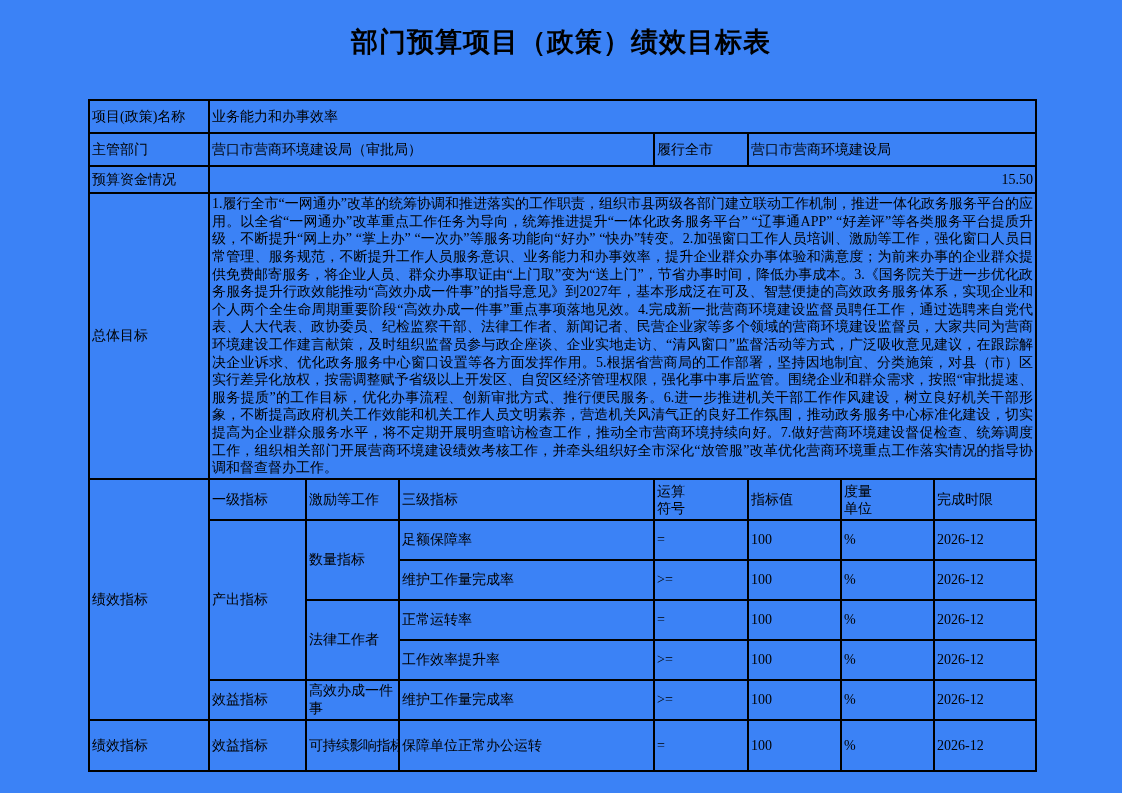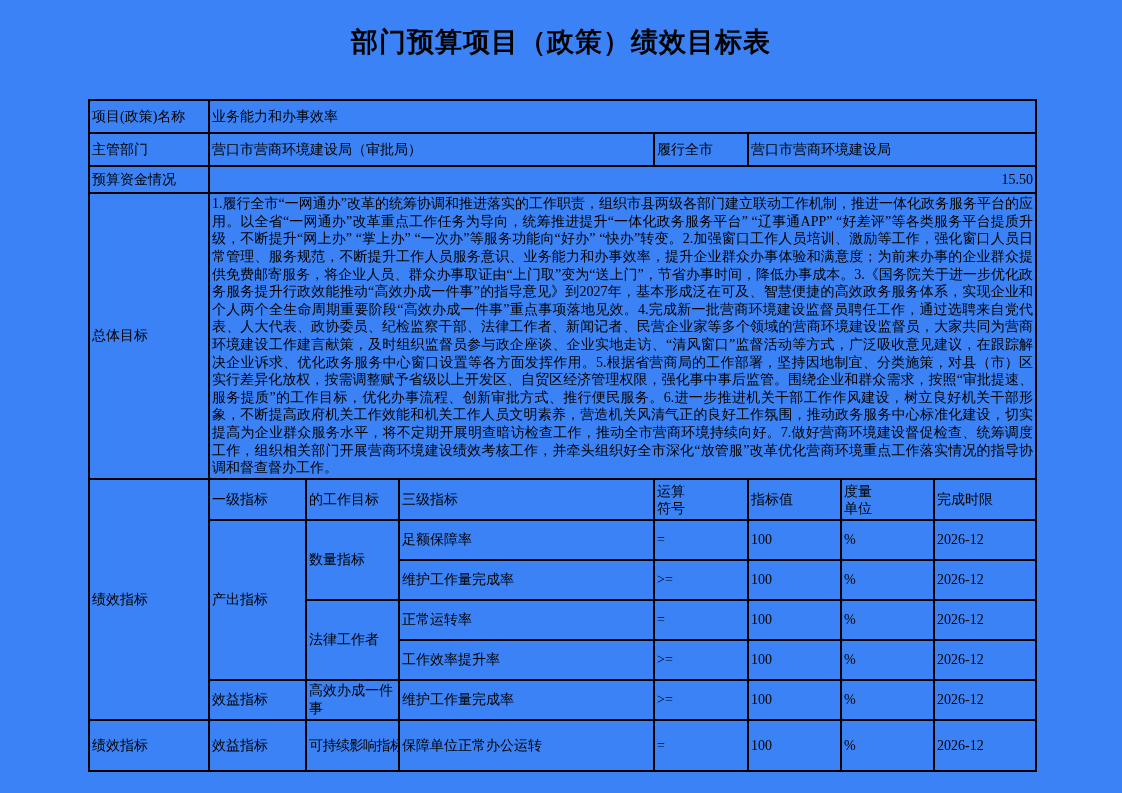--- a/index.html
+++ b/index.html
@@ -108,21 +108,21 @@
     </tr>
 
     <tr class="r-goal">
       <td>总体目标</td>
       <td colspan="7" class="goal-text">1.履行全市“一网通办”改革的统筹协调和推进落实的工作职责，组织市县两级各部门建立联动工作机制，推进一体化政务服务平台的应用。以全省“一网通办”改革重点工作任务为导向，统筹推进提升“一体化政务服务平台” “辽事通APP” “好差评”等各类服务平台提质升级，不断提升“网上办” “掌上办” “一次办”等服务功能向“好办” “快办”转变。2.加强窗口工作人员培训、激励等工作，强化窗口人员日常管理、服务规范，不断提升工作人员服务意识、业务能力和办事效率，提升企业群众办事体验和满意度；为前来办事的企业群众提供免费邮寄服务，将企业人员、群众办事取证由“上门取”变为“送上门”，节省办事时间，降低办事成本。3.《国务院关于进一步优化政务服务提升行政效能推动“高效办成一件事”的指导意见》到2027年，基本形成泛在可及、智慧便捷的高效政务服务体系，实现企业和个人两个全生命周期重要阶段“高效办成一件事”重点事项落地见效。4.完成新一批营商环境建设监督员聘任工作，通过选聘来自党代表、人大代表、政协委员、纪检监察干部、法律工作者、新闻记者、民营企业家等多个领域的营商环境建设监督员，大家共同为营商环境建设工作建言献策，及时组织监督员参与政企座谈、企业实地走访、“清风窗口”监督活动等方式，广泛吸收意见建议，在跟踪解决企业诉求、优化政务服务中心窗口设置等各方面发挥作用。5.根据省营商局的工作部署，坚持因地制宜、分类施策，对县（市）区实行差异化放权，按需调整赋予省级以上开发区、自贸区经济管理权限，强化事中事后监管。围绕企业和群众需求，按照“审批提速、服务提质”的工作目标，优化办事流程、创新审批方式、推行便民服务。6.进一步推进机关干部工作作风建设，树立良好机关干部形象，不断提高政府机关工作效能和机关工作人员文明素养，营造机关风清气正的良好工作氛围，推动政务服务中心标准化建设，切实提高为企业群众服务水平，将不定期开展明查暗访检查工作，推动全市营商环境持续向好。7.做好营商环境建设督促检查、统筹调度工作，组织相关部门开展营商环境建设绩效考核工作，并牵头组织好全市深化“放管服”改革优化营商环境重点工作落实情况的指导协调和督查督办工作。</td>
     </tr>
 
     <tr class="r-head">
       <td rowspan="6">绩效指标</td>
       <td>一级指标</td>
-      <td>的工作目标</td>
+      <td>激励等工作</td>
       <td>三级指标</td>
       <td class="pre">运算
 符号</td>
       <td>指标值</td>
       <td class="pre">度量
 单位</td>
       <td>完成时限</td>
     </tr>
 
     <tr class="r-ind">

